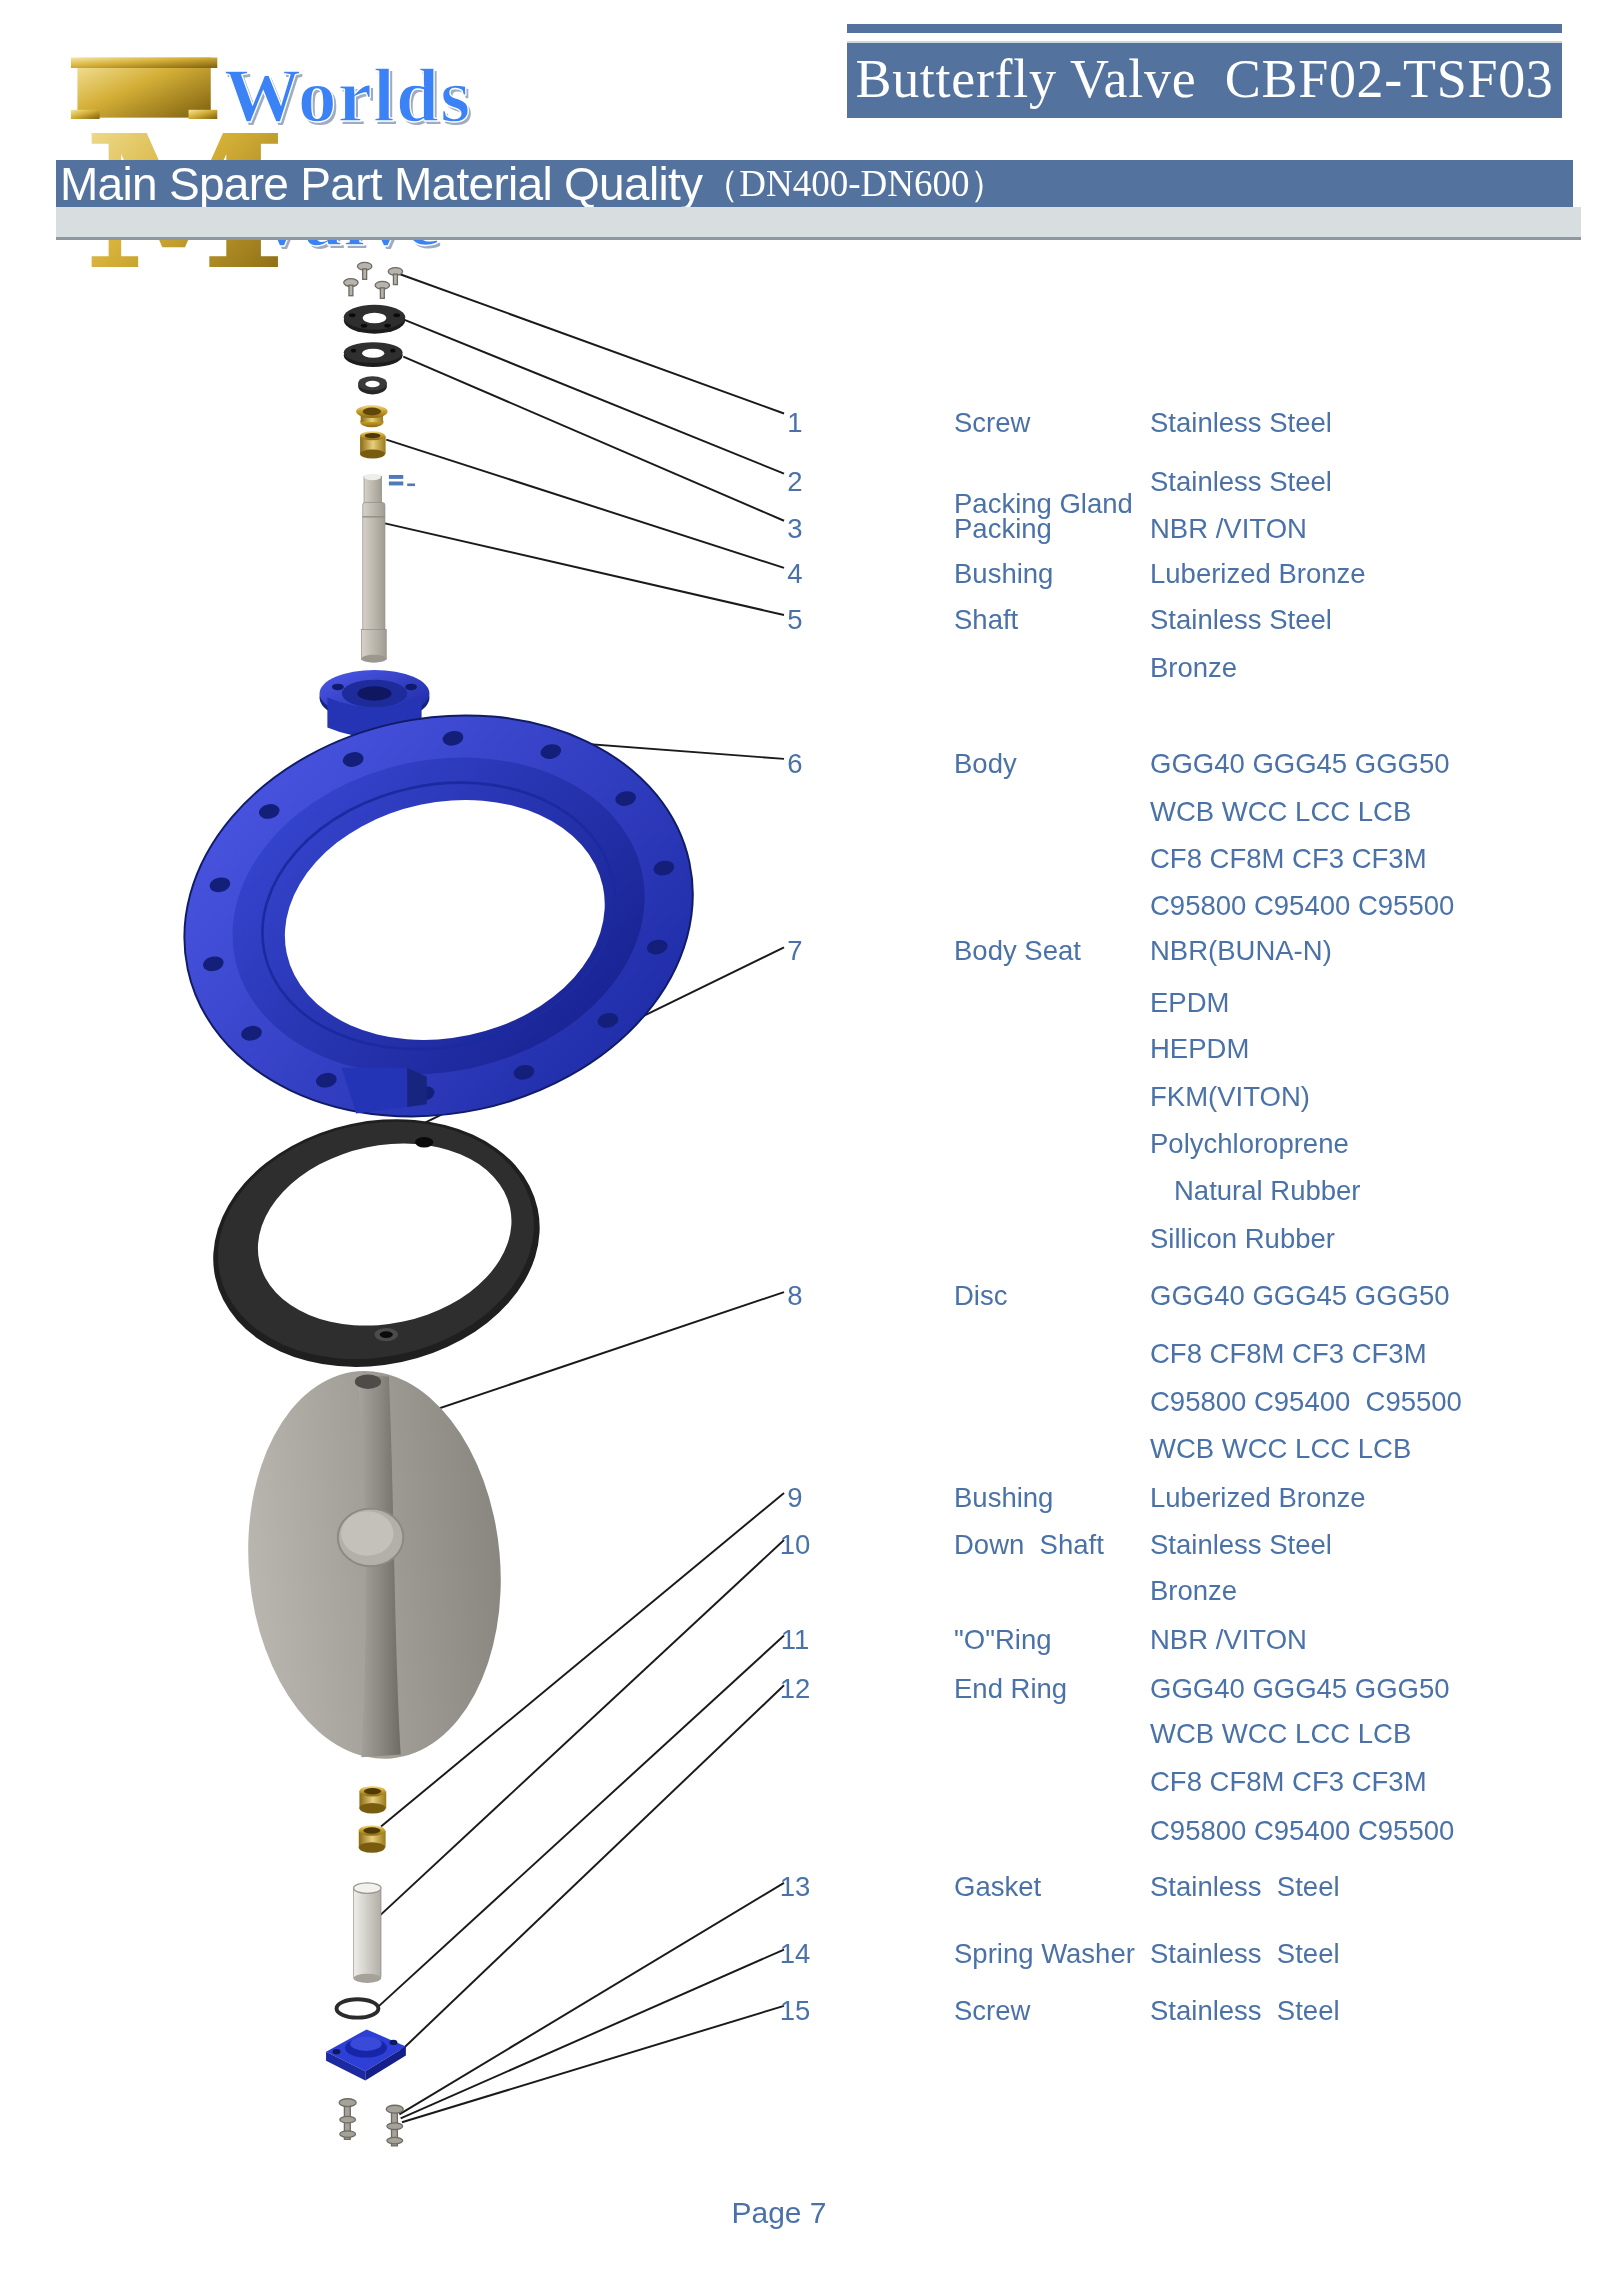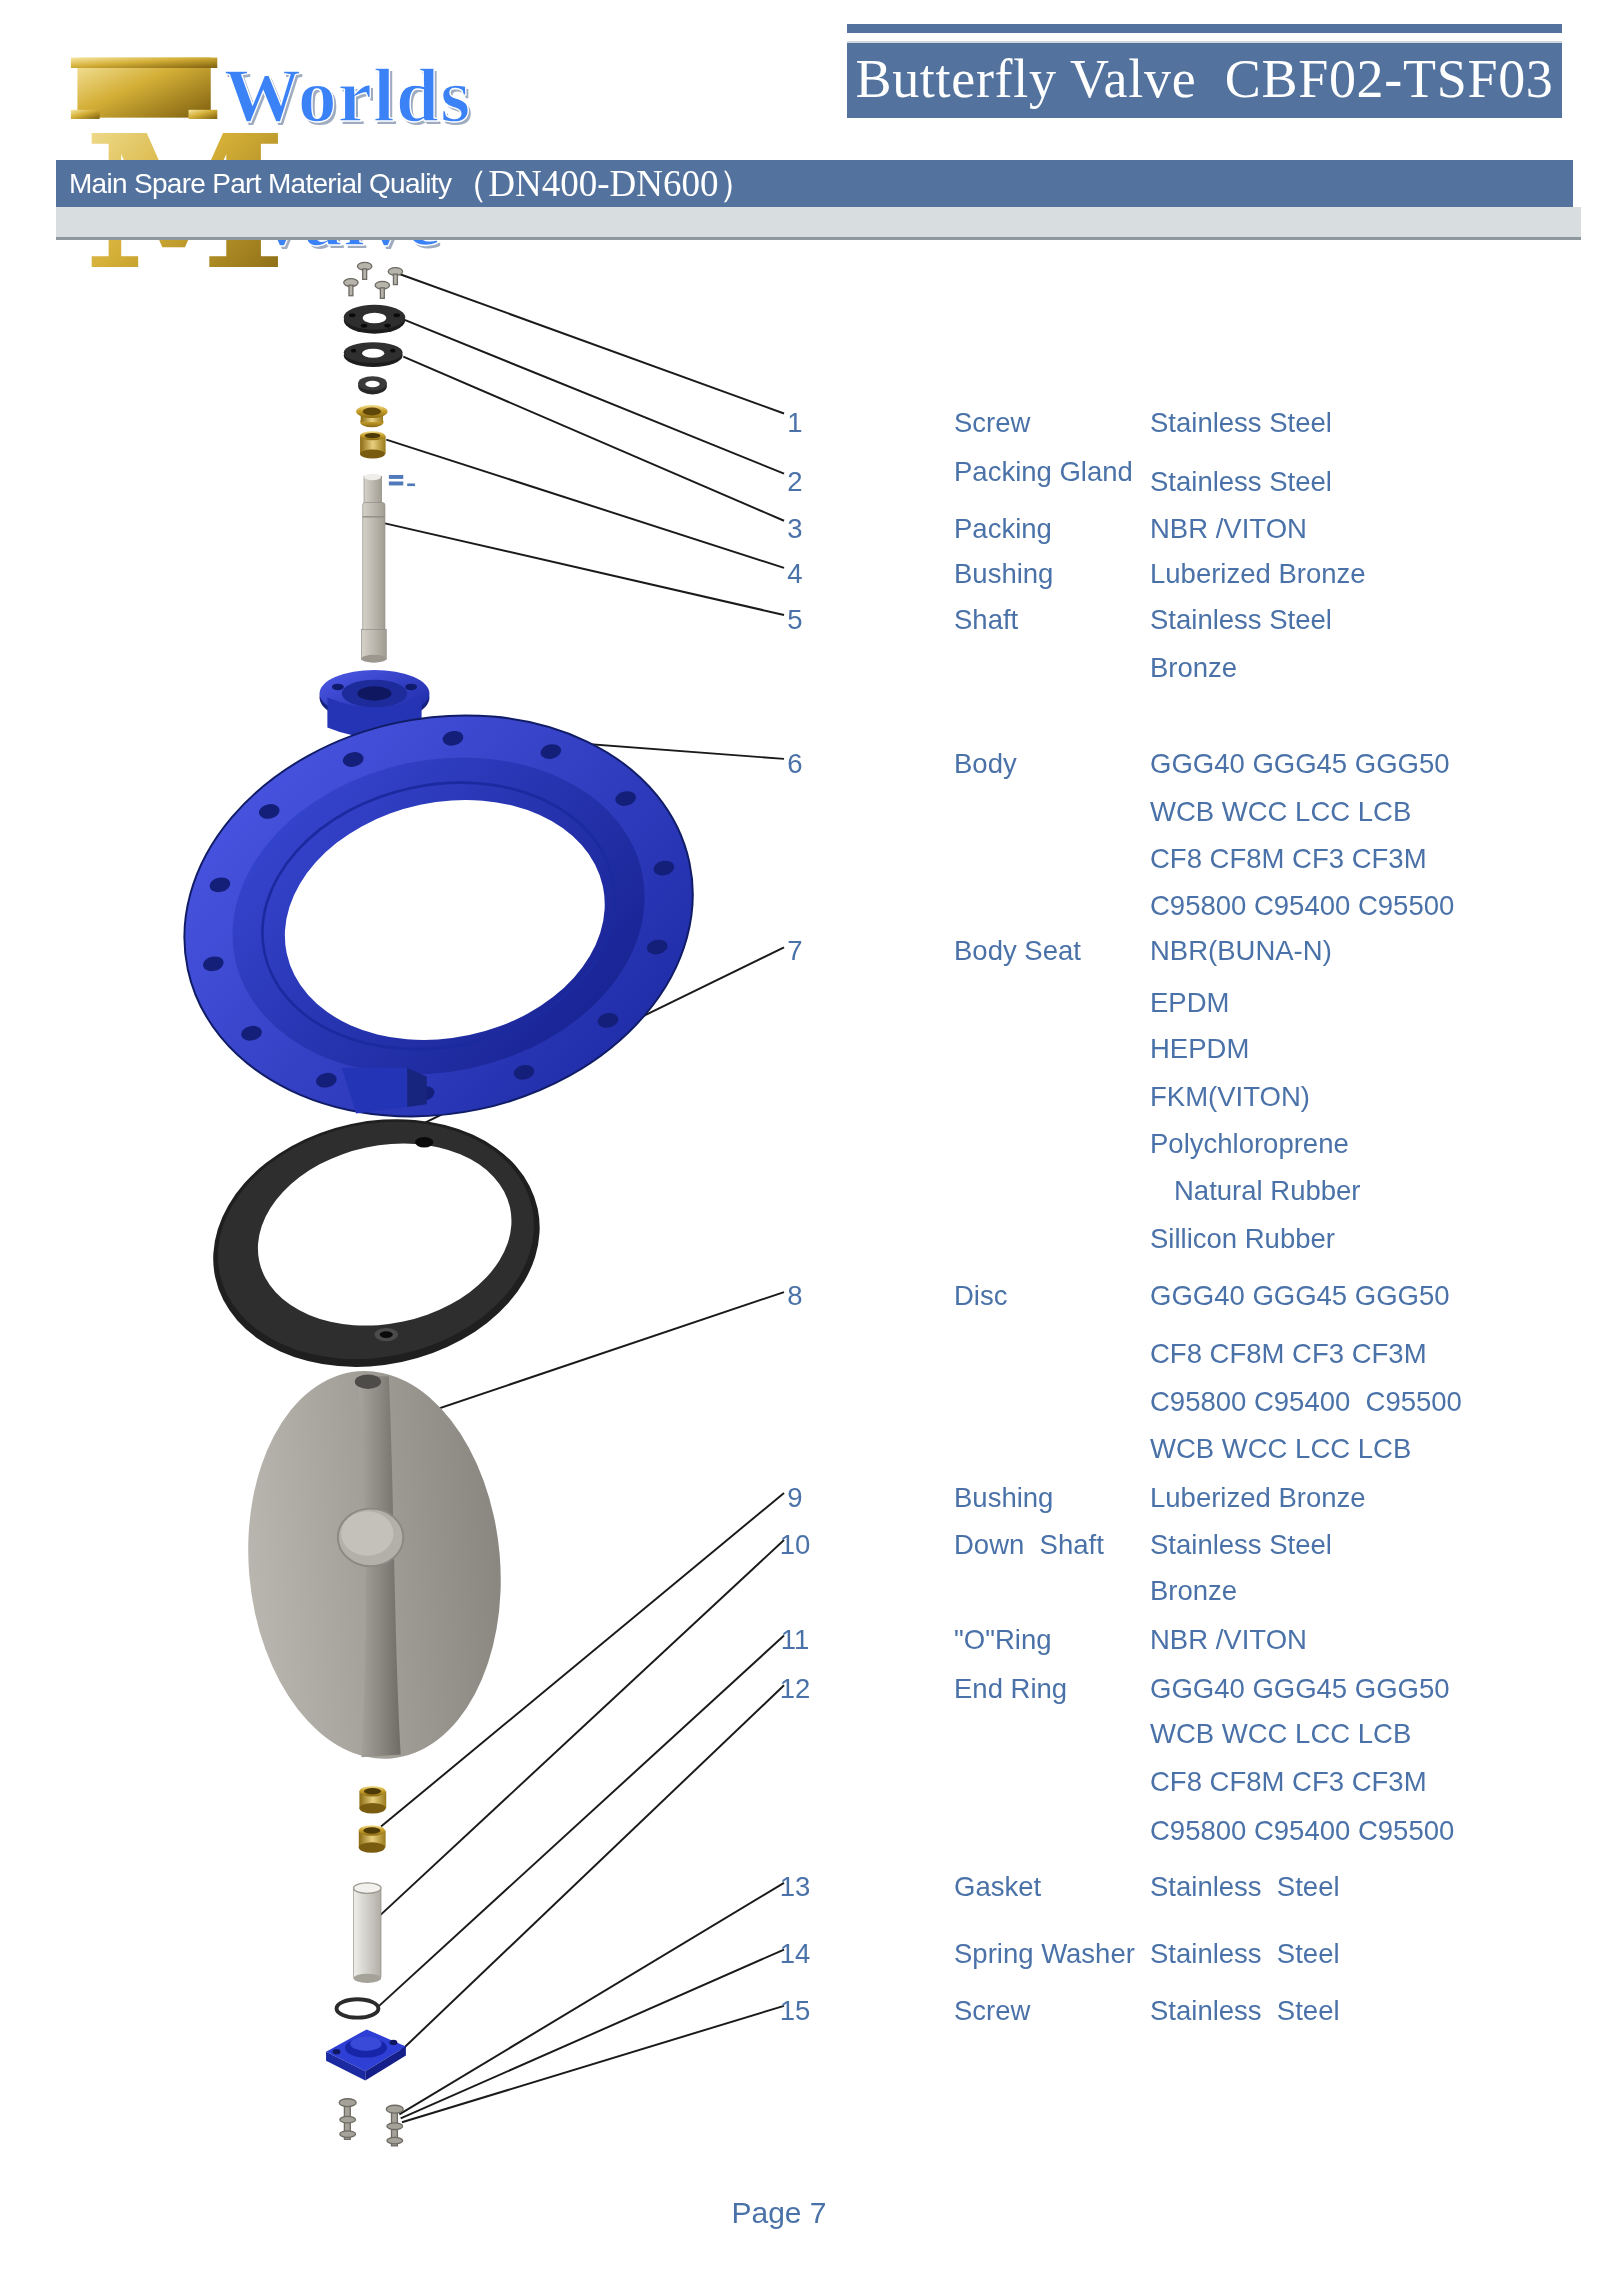--- a/index.html
+++ b/index.html
@@ -16,21 +16,21 @@
   
   .top-bar{position:absolute;left:847px;top:23.6px;width:715px;height:9.2px;background:var(--accent);}
   .header-box{position:absolute;left:847px;top:41px;width:715px;height:75px;background:var(--accent);
               border-top:2px solid #cfd6dc;}
   .header-box .t{display:block;width:100%;height:100%;line-height:73px;text-align:center;color:#ffffff;
                  font-family:"Liberation Serif","DejaVu Serif",serif;font-size:54px;letter-spacing:0.7px;
                  white-space:pre;}
   
   .banner{position:absolute;left:56px;top:160px;width:1517px;height:48px;background:var(--accent);
           display:flex;align-items:center;}
-  .banner .sans{color:#fff;font-size:28px;letter-spacing:-0.7px;padding-left:13px;white-space:pre;}
+  .banner .sans{color:#fff;font-size:46px;letter-spacing:-0.7px;padding-left:4px;white-space:pre;}
   .banner .serif{color:#fff;font-family:"Liberation Serif","DejaVu Serif",serif;font-size:37px;white-space:pre;}
   .gray-strip{position:absolute;left:56px;top:207px;width:1525px;height:30px;background:#d8dde0;
               border-bottom:3.3px solid #8f989e;}
   
   .pl{position:absolute;height:47px;line-height:47px;font-size:27.5px;color:var(--listtext);white-space:pre;}
   .pl-num{width:72px;text-align:center;}
   
   .page-num{position:absolute;left:681px;top:2189px;width:196px;text-align:center;height:47px;line-height:47px;
             font-size:30px;color:var(--listtext);}
   svg.diagram{position:absolute;left:0;top:0;}
@@ -286,21 +286,21 @@
     <span class="sans">Main Spare Part Material Quality</span>
     <span class="serif">（DN400-DN600）</span>
   </div>
   <div class="gray-strip"></div>
 
   <div id="parts-list">
       <div class="pl pl-num" style="left: 759px; top: 399px;">1</div>
       <div class="pl pl-name" style="left: 954px; top: 399px;">Screw</div>
       <div class="pl pl-mat" style="left: 1150px; top: 399px;">Stainless Steel</div>
       <div class="pl pl-num" style="left: 759px; top: 458px;">2</div>
-      <div class="pl pl-name" style="left: 954px; top: 448px;">Packing Gland</div>
+      <div class="pl pl-name" style="left: 954px; top: 480px;">Packing Gland</div>
       <div class="pl pl-mat" style="left: 1150px; top: 458px;">Stainless Steel</div>
       <div class="pl pl-num" style="left: 759px; top: 505px;">3</div>
       <div class="pl pl-name" style="left: 954px; top: 505px;">Packing</div>
       <div class="pl pl-mat" style="left: 1150px; top: 505px;">NBR /VITON</div>
       <div class="pl pl-num" style="left: 759px; top: 550px;">4</div>
       <div class="pl pl-name" style="left: 954px; top: 550px;">Bushing</div>
       <div class="pl pl-mat" style="left: 1150px; top: 550px;">Luberized Bronze</div>
       <div class="pl pl-num" style="left: 759px; top: 596px;">5</div>
       <div class="pl pl-name" style="left: 954px; top: 596px;">Shaft</div>
       <div class="pl pl-mat" style="left: 1150px; top: 596px;">Stainless Steel</div>

